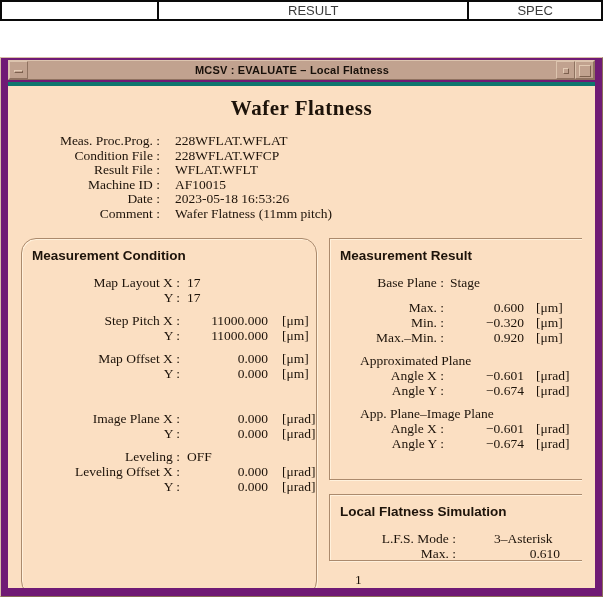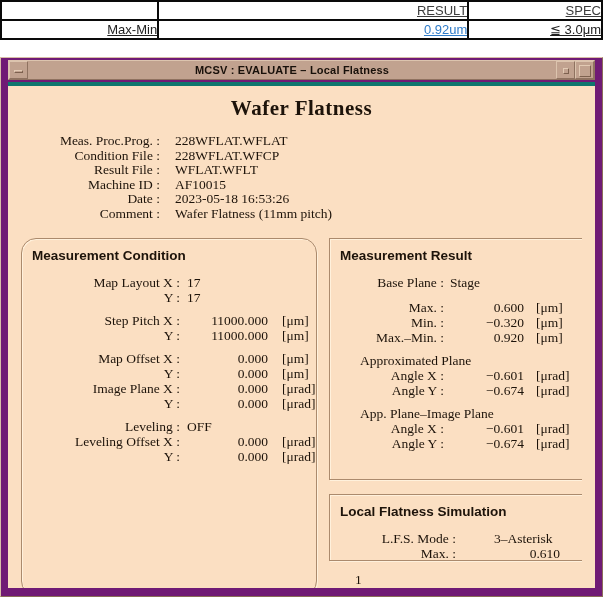--- a/index.html
+++ b/index.html
@@ -1,21 +1,21 @@
 <!DOCTYPE html>
 <html><head>
 <meta charset="utf-8">
 <style>
   html,body{margin:0;padding:0;background:#ffffff;width:603px;height:597px;overflow:hidden;}
   *{box-sizing:border-box;}
 
   
   .spec-table{width:603px;border-collapse:collapse;table-layout:fixed;background:#fff;
     font-family:"Liberation Sans",sans-serif;font-size:13px;color:#222;}
-  .spec-table td{border:2px solid #0a0a0a;height:19px;text-align:right;padding:0;overflow:hidden;text-decoration:underline;}
+  .spec-table td{border:2px solid #0a0a0a;height:19px;text-align:center;padding:0;overflow:hidden;}
   .spec-table .hdr{color:#3c3c3c;}
   .spec-table .result-val{color:#2f7cc9;}
   .col-label{width:154px;} .col-result{width:304px;} .col-spec{width:131px;}
 
   
   .window{position:absolute;left:0;top:57px;width:603px;height:540px;
     background:#701a75;border:1px solid #d8bda7;border-right-color:#8a6d59;border-bottom-color:#8a6d59;
     padding:2px 7px 7px 7px;overflow:hidden;}
   .titlebar{height:20px;display:flex;align-items:stretch;background:#c1a28f;margin-bottom:2px;
     border-top:1px solid #dcc4ae;border-left:1px solid #dcc4ae;border-bottom:1px solid #8f7260;border-right:1px solid #8f7260;}
@@ -57,38 +57,33 @@
   .rowline .r-label{text-align:right;}
   .rowline .r-value{text-align:right;}
   .rowline.val-left .r-value{text-align:left;padding-left:6px;}
   .rowline .r-unit{text-align:left;padding-left:14px;}
   .cond .rowline{grid-template-columns:150px 88px auto;}
   .cond .rowline .r-value{padding-left:0;}
   .cond .rowline.val-left .r-value{padding-left:7px;}
   .res .rowline{grid-template-columns:106px 80px auto;}
   .res .rowline .r-unit{padding-left:12px;}
   .subhead{font-family:"Liberation Serif",serif;font-size:13.5px;line-height:15px;padding-left:22px;white-space:nowrap;}
-  .gap8{margin-top:8px;} .gap10{margin-top:10px;} .gap30{}
+  .gap8{margin-top:8px;} .gap10{margin-top:10px;} .gap30{margin-top:30px;}
   .lfs-rows .rowline{grid-template-columns:118px 72px auto;gap:32px;}
 </style>
 </head>
 <body>
 
 <table class="spec-table">
   <tbody>
       <tr>
     <td class="col-label hdr"></td>
     <td class="col-result hdr">RESULT</td>
     <td class="col-spec hdr">SPEC</td>
   </tr>
-  <tr>
-    <td>Max-Min</td>
-    <td class="result-val">0.92um</td>
-    <td>≦ 3.0μm</td>
-  </tr>
 </tbody>
   </table>
 
 <div class="window">
 
   <div class="titlebar">
     <div class="tb-btn">
       <span class="dash"></span>
     </div>
     <div class="tb-title">MCSV : EVALUATE – Local Flatness</div>

